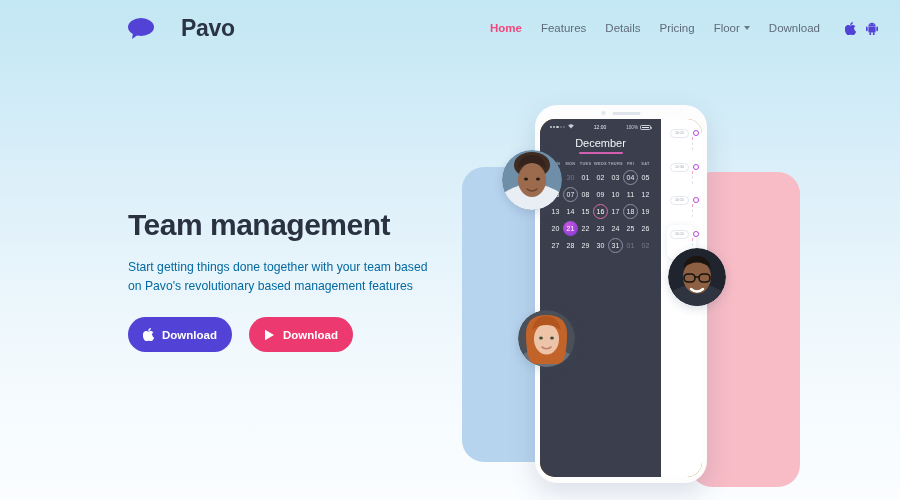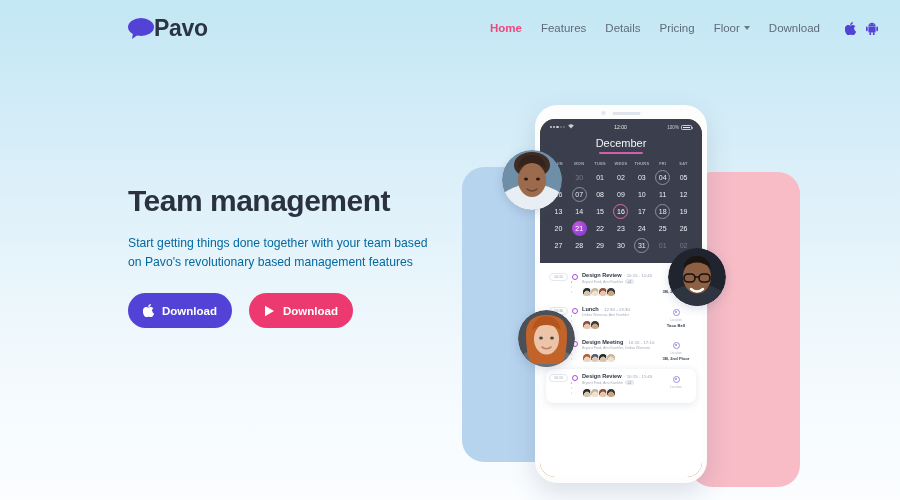--- a/index.html
+++ b/index.html
@@ -12,21 +12,21 @@
     background: linear-gradient(180deg, #c3e7f4 0%, #cfebf7 18%, #e2f2fa 45%, #f1f9fd 70%, #fbfdff 100%);
     position: relative;
   }
 
   
   .navbar {
     position: absolute; top: 0; left: 0; right: 0; height: 56px;
     display: flex; align-items: center;
     padding: 0 22px 0 128px;
   }
-  .brand { display: flex; align-items: center; gap: 0; }
+  .brand { display: flex; align-items: center; gap: 27px; }
   .brand-bubble { position: relative; width: 26px; height: 21px; }
   .brand-bubble svg { display: block; }
   .brand-name {
     font-size: 23px; font-weight: bold; color: #2b3445; letter-spacing: -0.3px;
   }
   .nav-links {
     margin-left: auto; display: flex; align-items: flex-start; gap: 19px;
   }
   .nav-link {
     font-size: 11.5px; color: #5f6b7a; text-decoration: none;
@@ -38,21 +38,21 @@
     width: 0; height: 0;
     border-left: 3.2px solid transparent;
     border-right: 3.2px solid transparent;
     border-top: 4px solid #6d7888;
   }
   .nav-icons { display: flex; align-items: center; gap: 10px; margin-left: 6px; }
   .nav-icons svg { display: block; }
 
   
   .hero {
-    position: absolute; left: 128px; top: 182px; width: 330px;
+    position: absolute; left: 128px; top: 206px; width: 330px;
   }
   .hero-title {
     font-size: 30px; line-height: 1.27; font-weight: bold;
     color: #2a3241; letter-spacing: -0.5px;
   }
   .hero-sub {
     margin-top: 14px;
     font-size: 12.2px; line-height: 1.52; color: #0369a1;
   }
   .hero-btns { margin-top: 22px; display: flex; gap: 17px; }
@@ -94,21 +94,21 @@
   .phone-speaker {
     position: absolute; top: 6px; left: 50%; transform: translateX(-50%);
     display: flex; align-items: center; gap: 7px;
   }
   .sp-cam { width: 4px; height: 4px; border-radius: 50%; background: #dfe5ea; }
   .sp-bar { width: 28px; height: 3px; border-radius: 2px; background: #dfe5ea; }
 
   .screen {
     width: 100%; height: 100%;
     border-radius: 15px; overflow: hidden;
-    display: flex; flex-direction: column;
+    display: flex; flex-direction: row;
     background: #a16207;
   }
 
   
   .cal {
     background: #3b3f4d; color: #fff;
     padding: 5px 8px 9px 8px;
   }
   .statusbar {
     display: flex; align-items: center; font-size: 4.6px; color: #c9cdd6;

